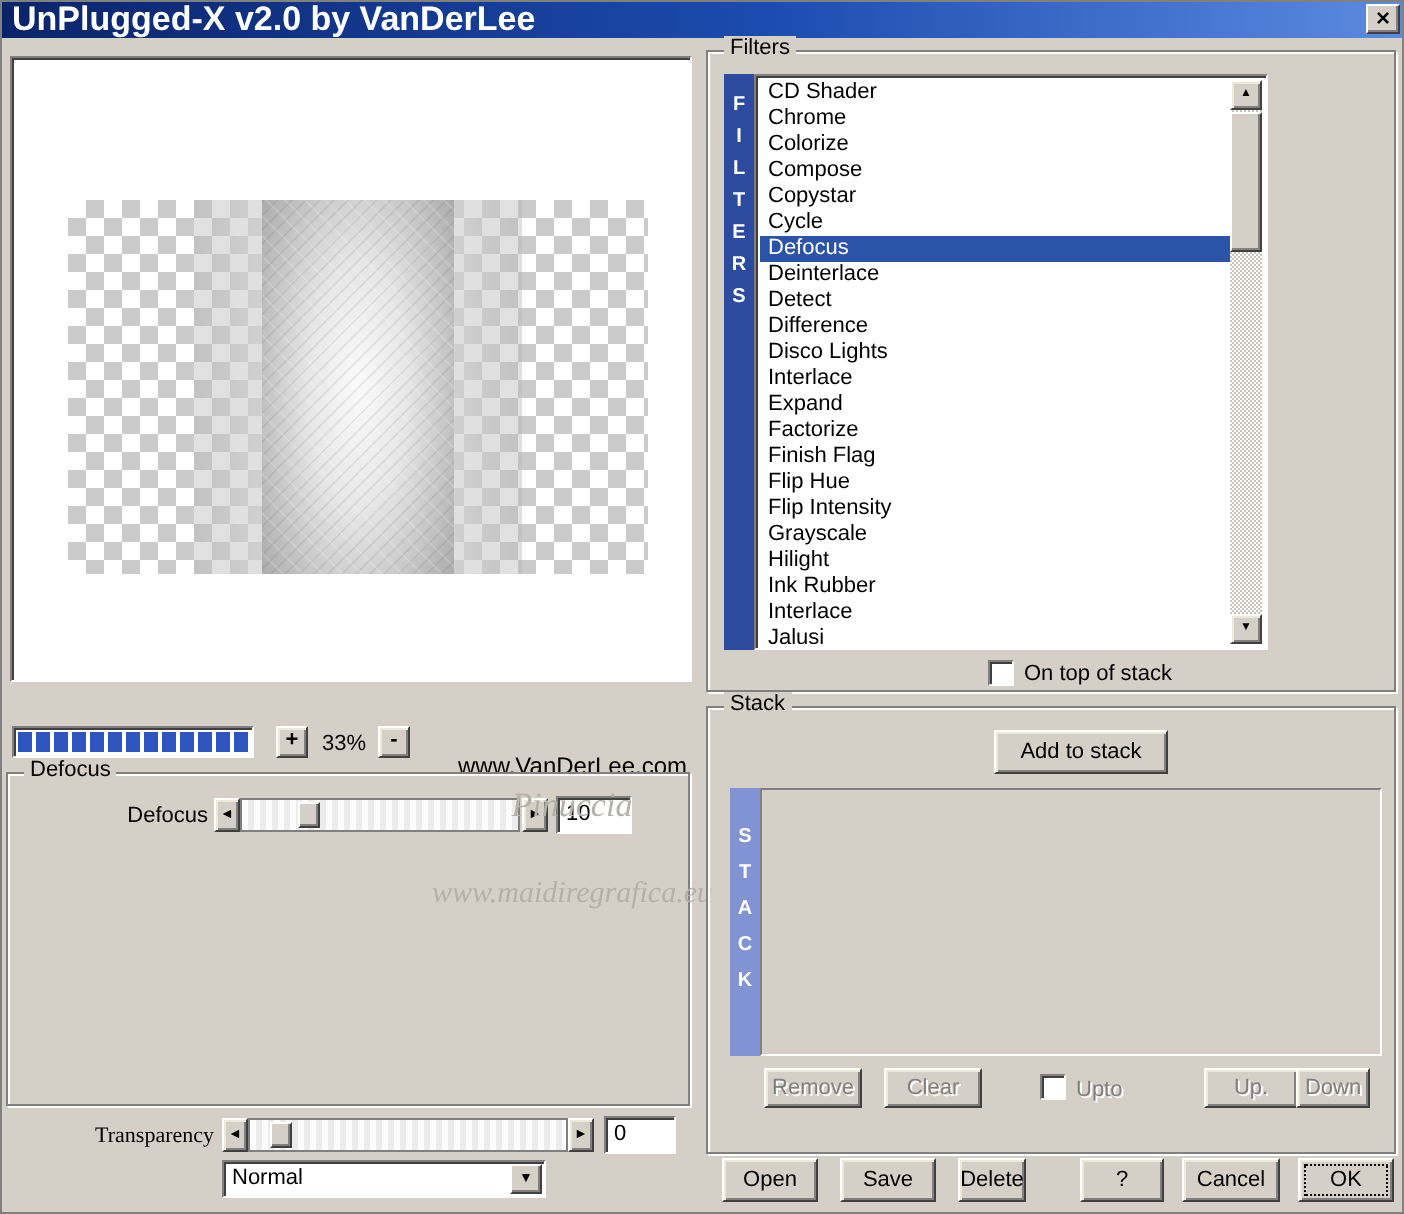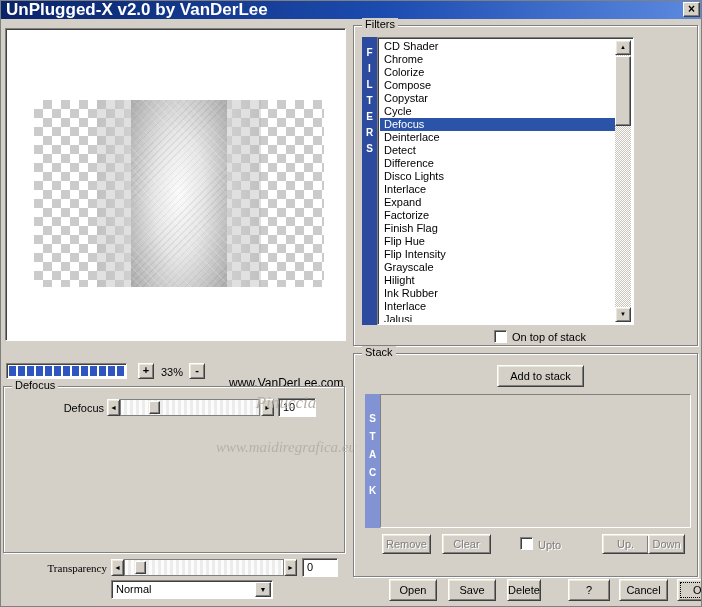--- a/index.html
+++ b/index.html
@@ -103,21 +103,21 @@
   .stack-area{position:absolute;left:26px;top:40px;width:311px;height:134px;background:#d4d0c8;
     border:1px solid;border-color:#808080 #fff #fff #808080;}
   .sbtn{height:20px;line-height:18px;}
   .remove-btn{left:28px;top:180px;width:49px;}
   .clear-btn{left:88px;top:180px;width:49px;}
   .upto-cb{left:166px;top:183px;}
   .upto-label{left:184px;top:185px;}
   .up-btn{left:236px;top:180px;width:47px;margin-left:12px;}
   .down-btn{left:294px;top:180px;width:37px;}
   
-  .action{top:578px;height:22px;line-height:20px;margin-left:28px;}
+  .action{top:578px;height:22px;line-height:20px;}
   .open-btn{left:360px;width:48px;}
   .save-btn{left:419px;width:48px;}
   .delete-btn{left:478px;width:34px;}
   .help-btn{left:539px;width:42px;}
   .cancel-btn{left:590px;width:49px;}
   .ok-btn{left:648px;width:48px;outline:1px dotted #000;outline-offset:-4px;}
 </style>
 </head>
 <body>
 

